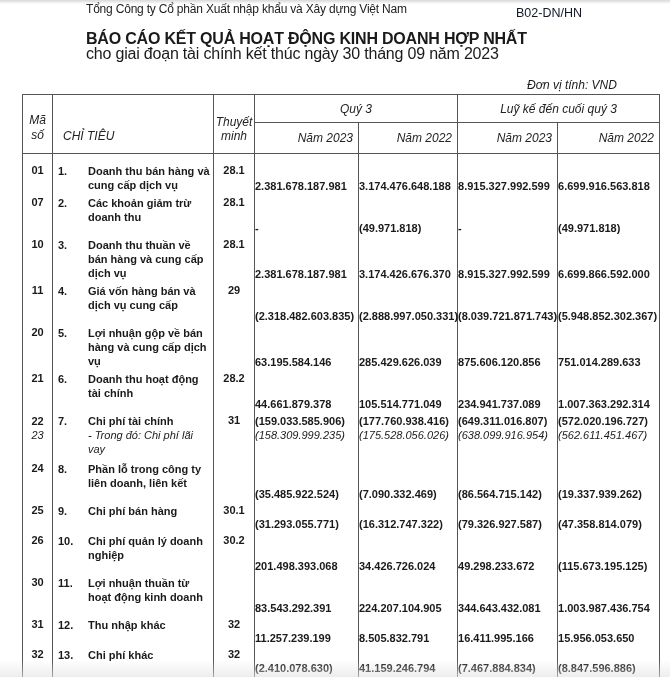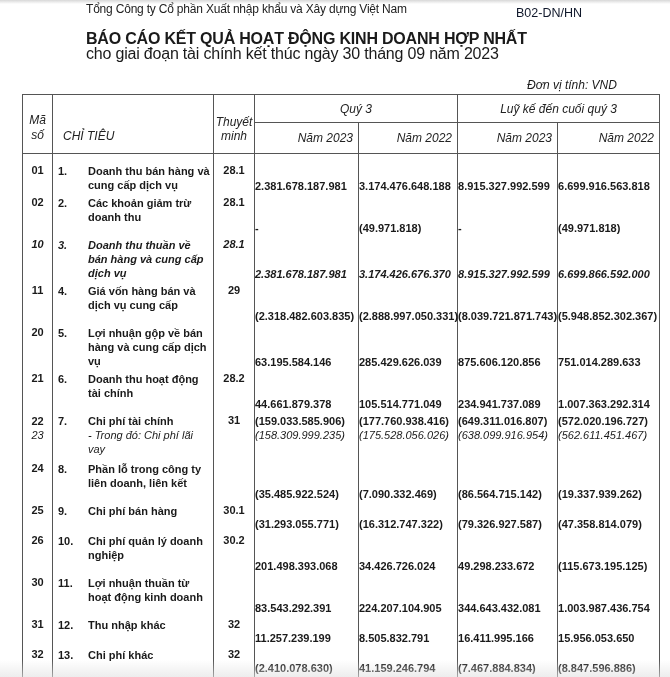--- a/index.html
+++ b/index.html
@@ -77,34 +77,34 @@
             <span class="txt">Doanh thu bán hàng và cung cấp dịch vụ</span>
           </div>
         </td>
         <td class="note">28.1</td>
         <td class="val"><span>2.381.678.187.981</span></td>
         <td class="val"><span>3.174.476.648.188</span></td>
         <td class="val"><span>8.915.327.992.599</span></td>
         <td class="val"><span>6.699.916.563.818</span></td>
       </tr>
       <tr style="height: 42px;">
-        <td class="code"><span>02</span></td>
+        <td class="code"><span>07</span></td>
         <td class="name">
           <div class="nm">
             <span class="num">2.</span>
             <span class="txt">Các khoản giảm trừ doanh thu</span>
           </div>
         </td>
         <td class="note">28.1</td>
         <td class="val"><span>-</span></td>
         <td class="val"><span>(49.971.818)</span></td>
         <td class="val"><span>-</span></td>
         <td class="val"><span>(49.971.818)</span></td>
       </tr>
-      <tr style="height: 42px; font-style: italic;">
+      <tr style="height: 42px;">
         <td class="code"><span>10</span></td>
         <td class="name">
           <div class="nm">
             <span class="num">3.</span>
             <span class="txt">Doanh thu thuần về bán hàng và cung cấp dịch vụ</span>
           </div>
         </td>
         <td class="note">28.1</td>
         <td class="val"><span>2.381.678.187.981</span></td>
         <td class="val"><span>3.174.426.676.370</span></td>

